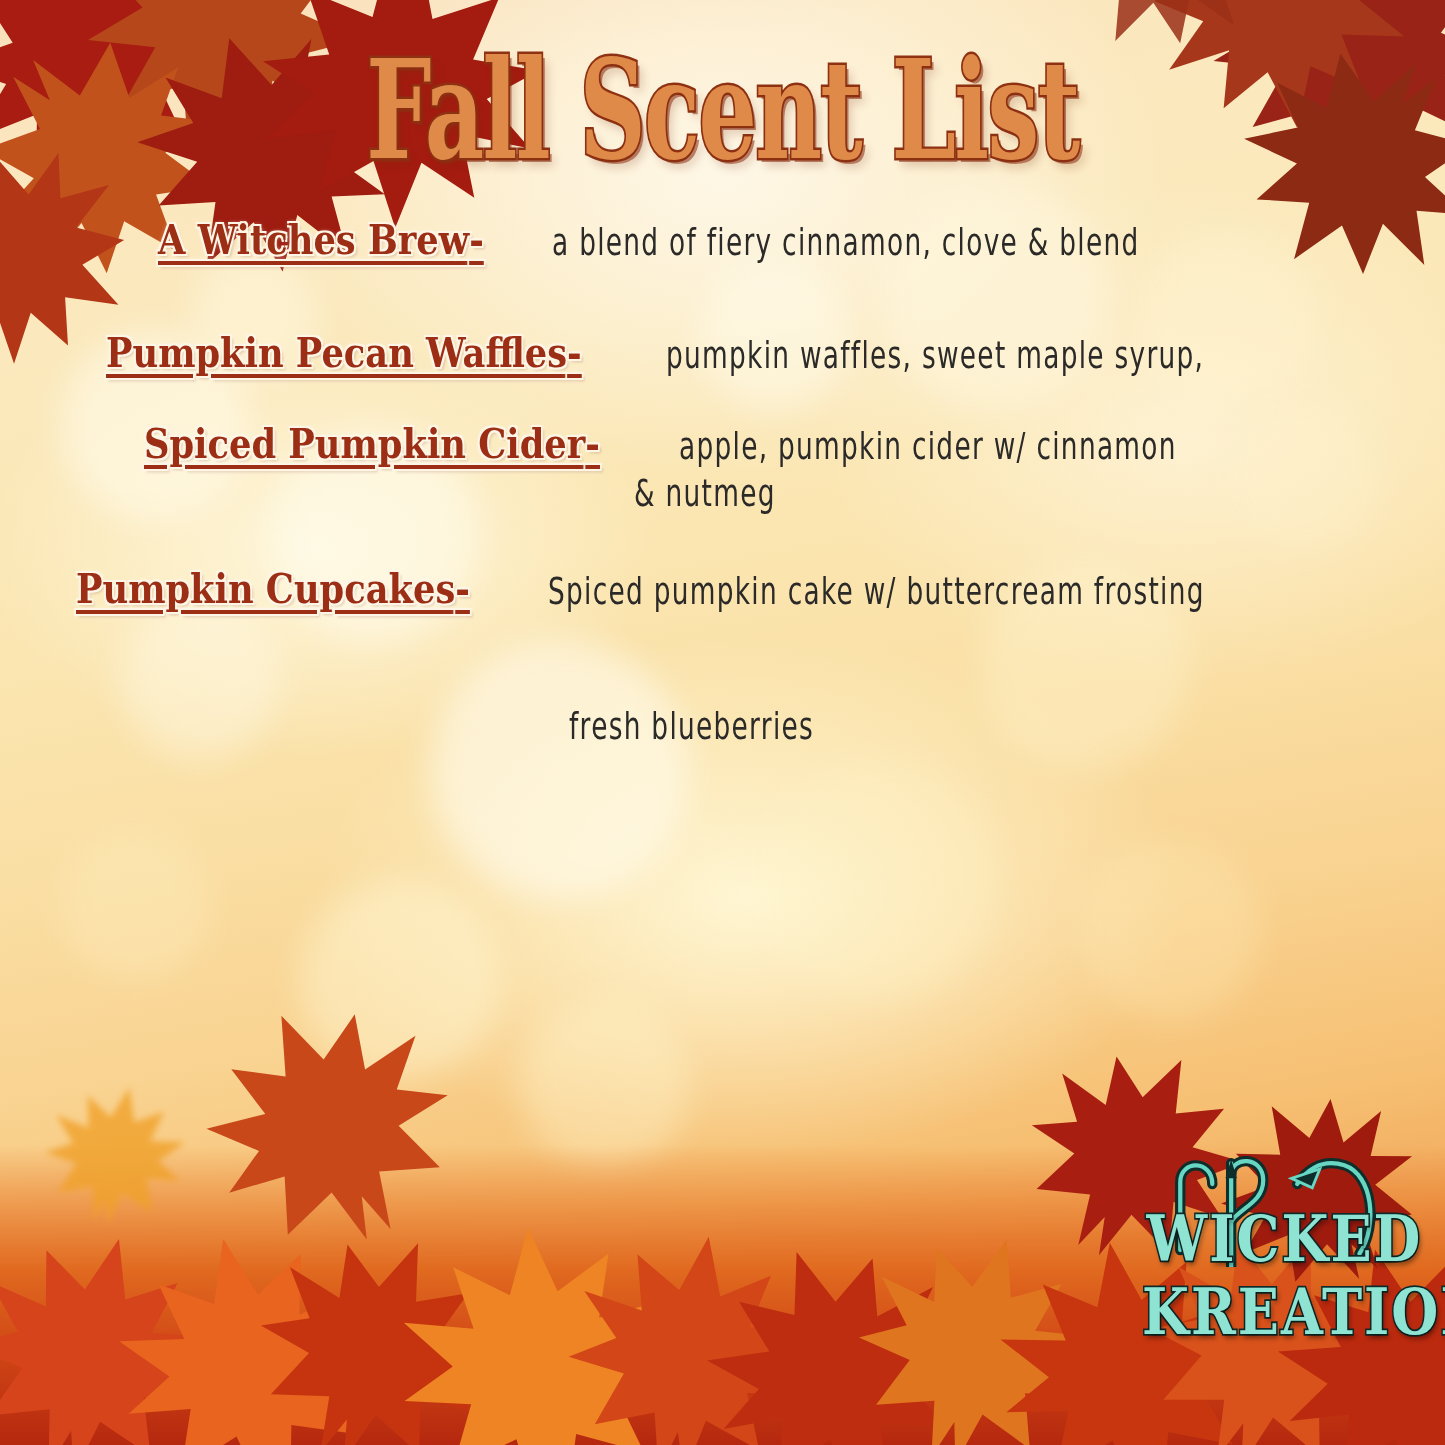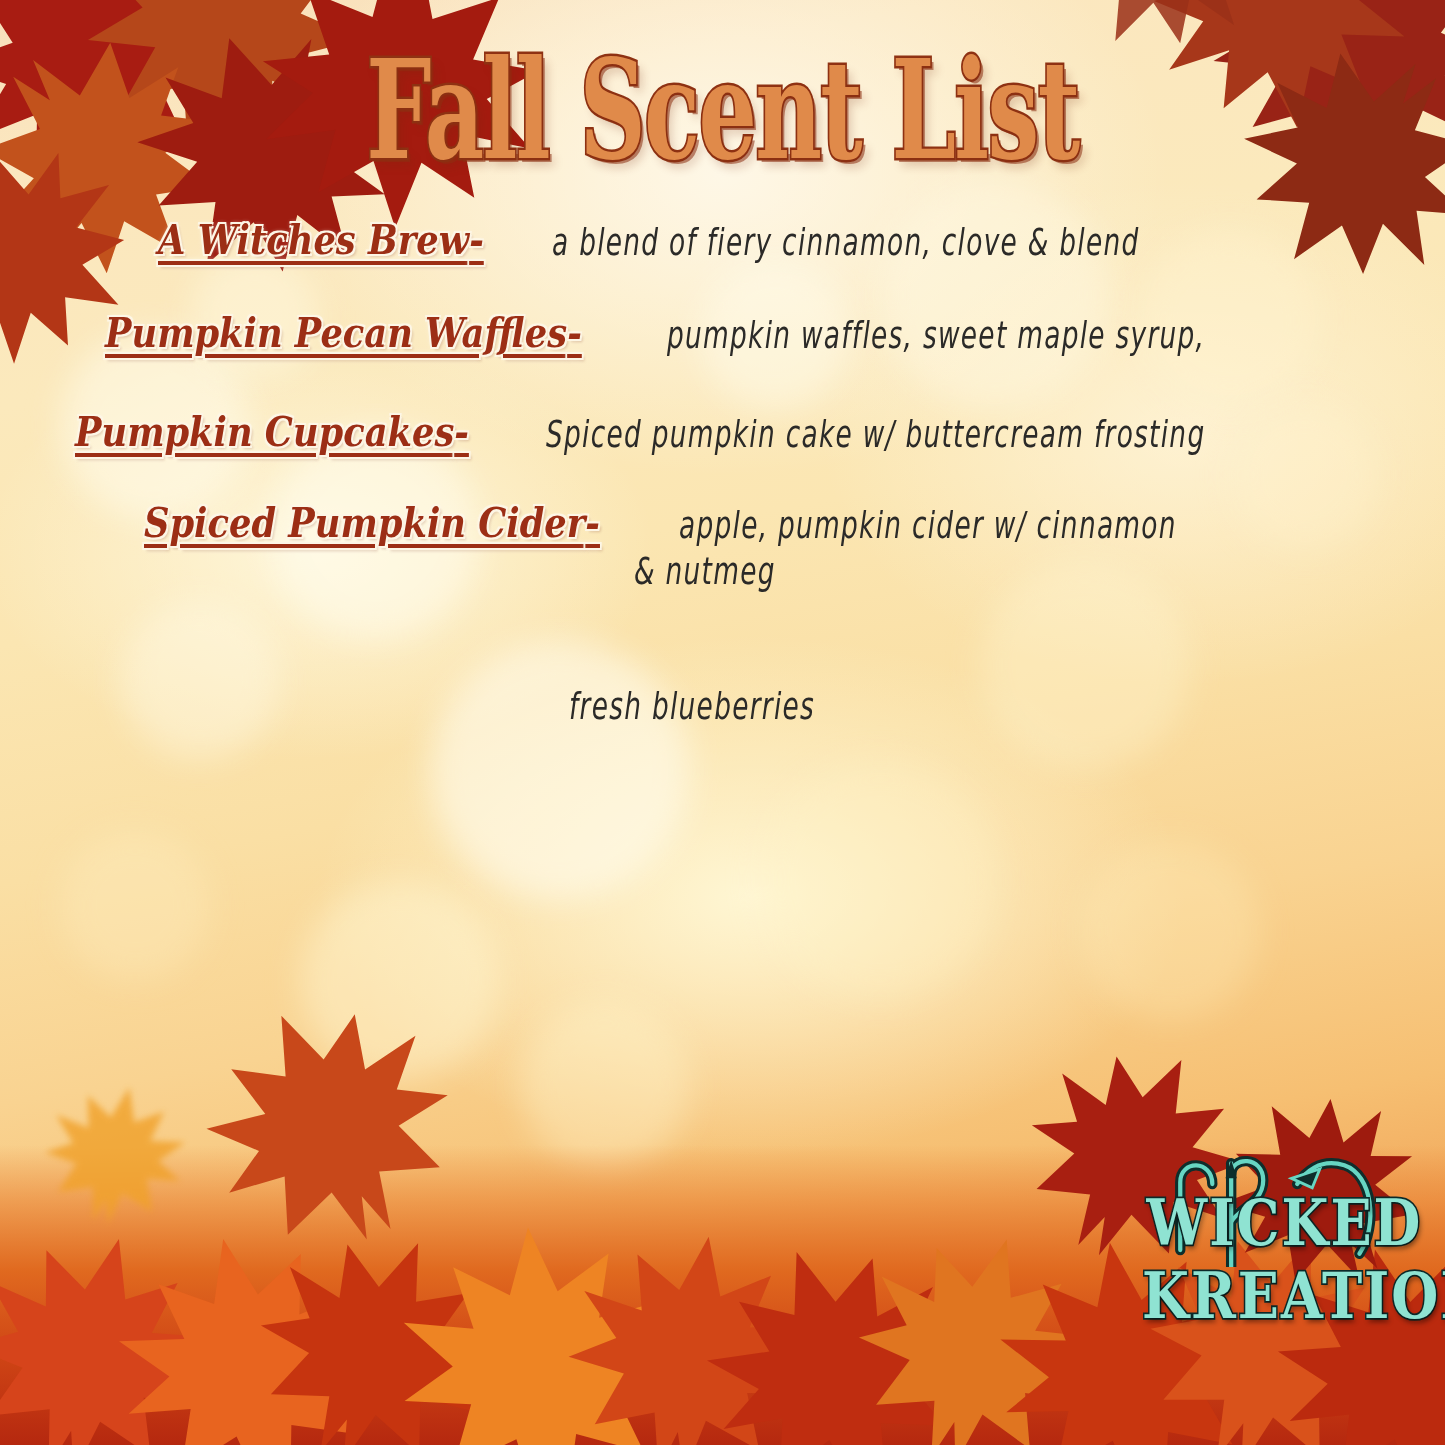--- a/index.html
+++ b/index.html
@@ -78,21 +78,20 @@
     position: absolute;
     top: 218px;
     left: 0;
     width: 1445px;
     z-index: 18;
   }
   .entry {
     position: relative;
     padding: 0 22px;
     text-align: center;
-    font-style: italic;
   }
   .entry-line {
     display: block;
     text-align: center;
   }
   .sname {
     font-family: "DejaVu Serif", serif;
     font-weight: 700;
     font-size: 41px;
     line-height: 1.08;
@@ -123,21 +122,21 @@
     letter-spacing: 1.6px;
     transform: scaleX(0.80) scaleY(1.14);
     display: inline-block;
     transform-origin: left center;
     vertical-align: baseline;
   }
 
   
   .e0 { margin-top: 0px;  }
   .e1 { margin-top: 30px; }
-  .e2 { margin-top: 44px; }
+  .e2 { margin-top: 64px; }
   .e3 { margin-top: 42px; }
   .e4 { margin-top: 50px; }
   .e5 { margin-top: 88px; }
 
   .row-top { display: block; white-space: nowrap; }
 
   
   .logo {
     position: absolute;
     right: 18px;
@@ -147,21 +146,21 @@
     z-index: 30;
     text-align: center;
   }
   .logo-hooks {
     position: absolute;
     top: 0; left: 0; right: 0;
     height: 132px;
   }
   .logo-text {
     position: absolute;
-    top: 62px;
+    top: 78px;
     left: 0; right: 0; margin-left: 35px;
   }
   .logo-line {
     font-family: "DejaVu Serif", serif;
     font-weight: 700;
     color: #8fe3d2;
     letter-spacing: 2px;
     line-height: 0.98;
     transform: scaleY(1.18);
     -webkit-text-stroke: 3px #0d2b2a;
@@ -267,33 +266,33 @@
     <div class="entry e1">
     </div>
 
     <div class="entry e2">
       <span class="row-top">
         <span class="sname"><span>Pumpkin Pecan Waffles</span><span>-</span></span>
         <span class="sdesc" style="margin-left:2px">pumpkin waffles, sweet maple syrup,</span>
       </span>
     </div>
 
-    <div class="entry e4">
-      <span class="row-top">
-        <span class="sname"><span>Pumpkin Cupcakes</span><span>-</span></span>
-        <span class="sdesc" style="margin-left:8px">Spiced pumpkin cake w/ buttercream frosting</span>
-      </span>
-    </div>
-
     <div class="entry e3">
       <span class="row-top">
         <span class="sname"><span>Spiced Pumpkin Cider</span><span>-</span></span>
         <span class="sdesc" style="margin-left:0px">apple, pumpkin cider w/ cinnamon</span>
       </span>
       <span class="entry-line"><span class="sdesc">&amp; nutmeg</span></span>
+    </div>
+
+    <div class="entry e4">
+      <span class="row-top">
+        <span class="sname"><span>Pumpkin Cupcakes</span><span>-</span></span>
+        <span class="sdesc" style="margin-left:8px">Spiced pumpkin cake w/ buttercream frosting</span>
+      </span>
     </div>
 
     <div class="entry e5">
       <span class="entry-line"><span class="sdesc">fresh blueberries</span></span>
     </div>
 
   </div>
 
   <div>
     <div style="position:absolute;left:0;bottom:0;width:1445px;height:300px;

